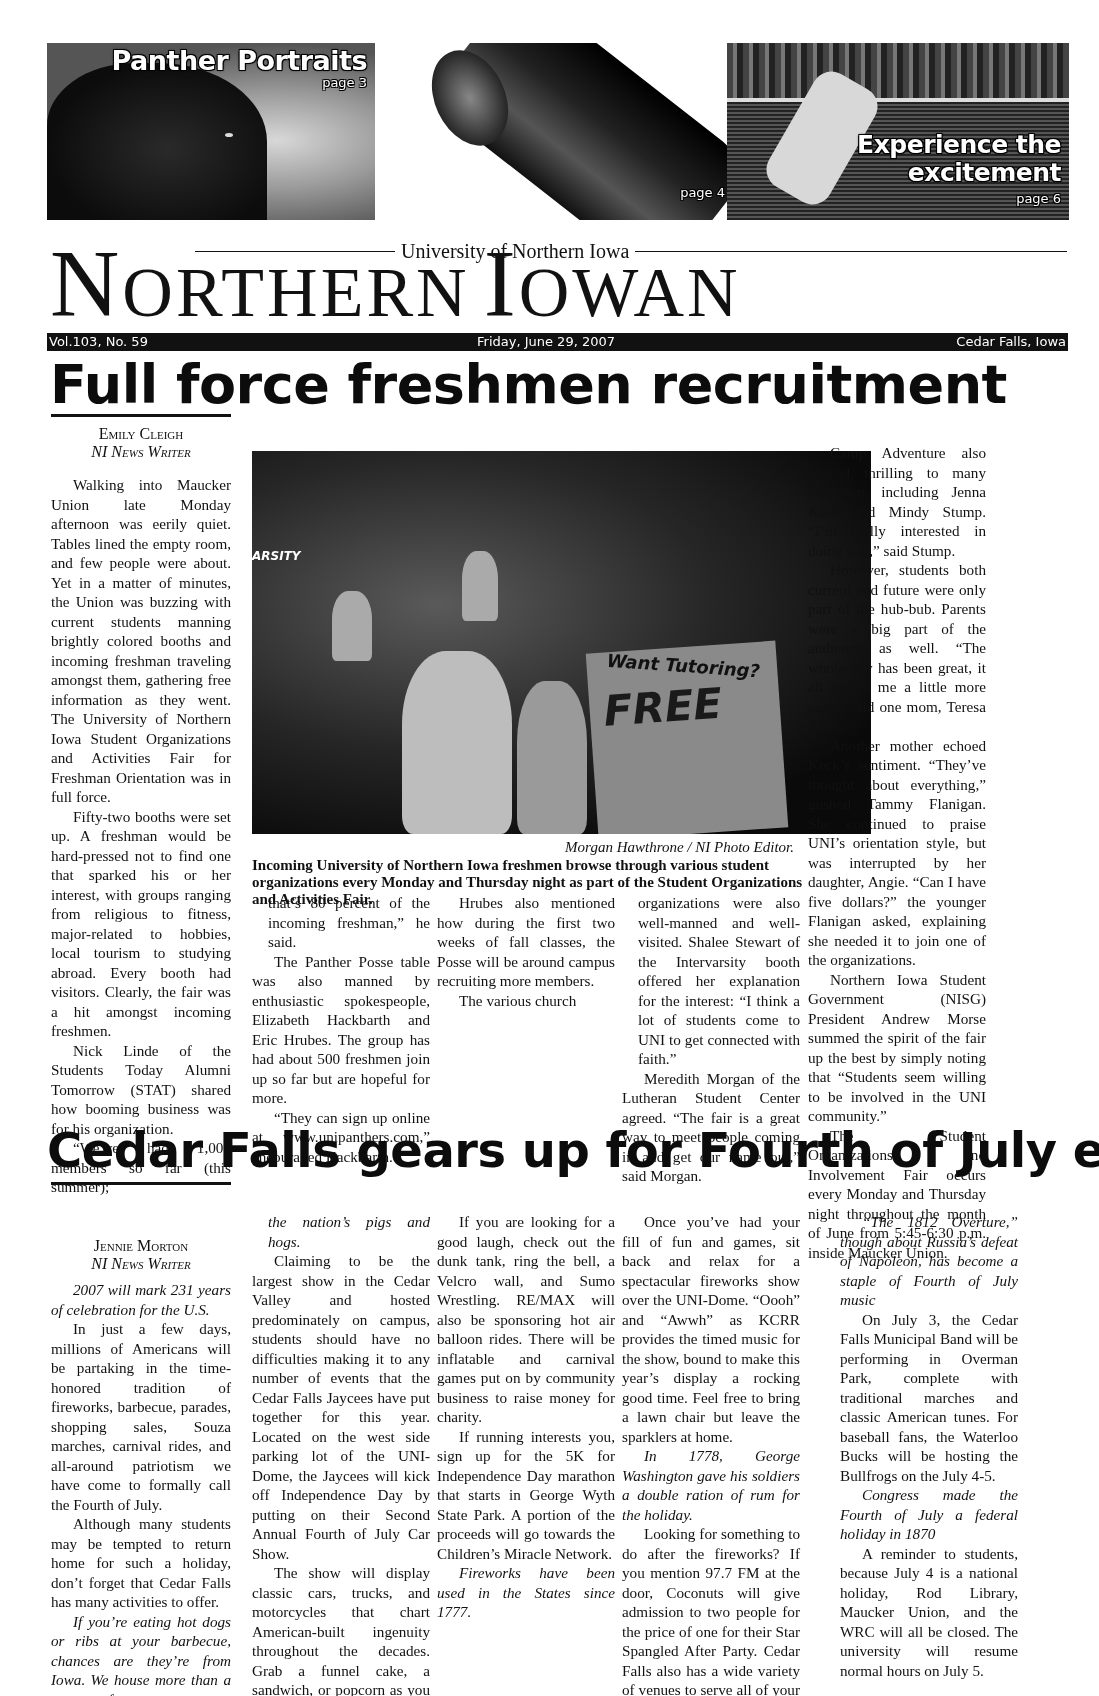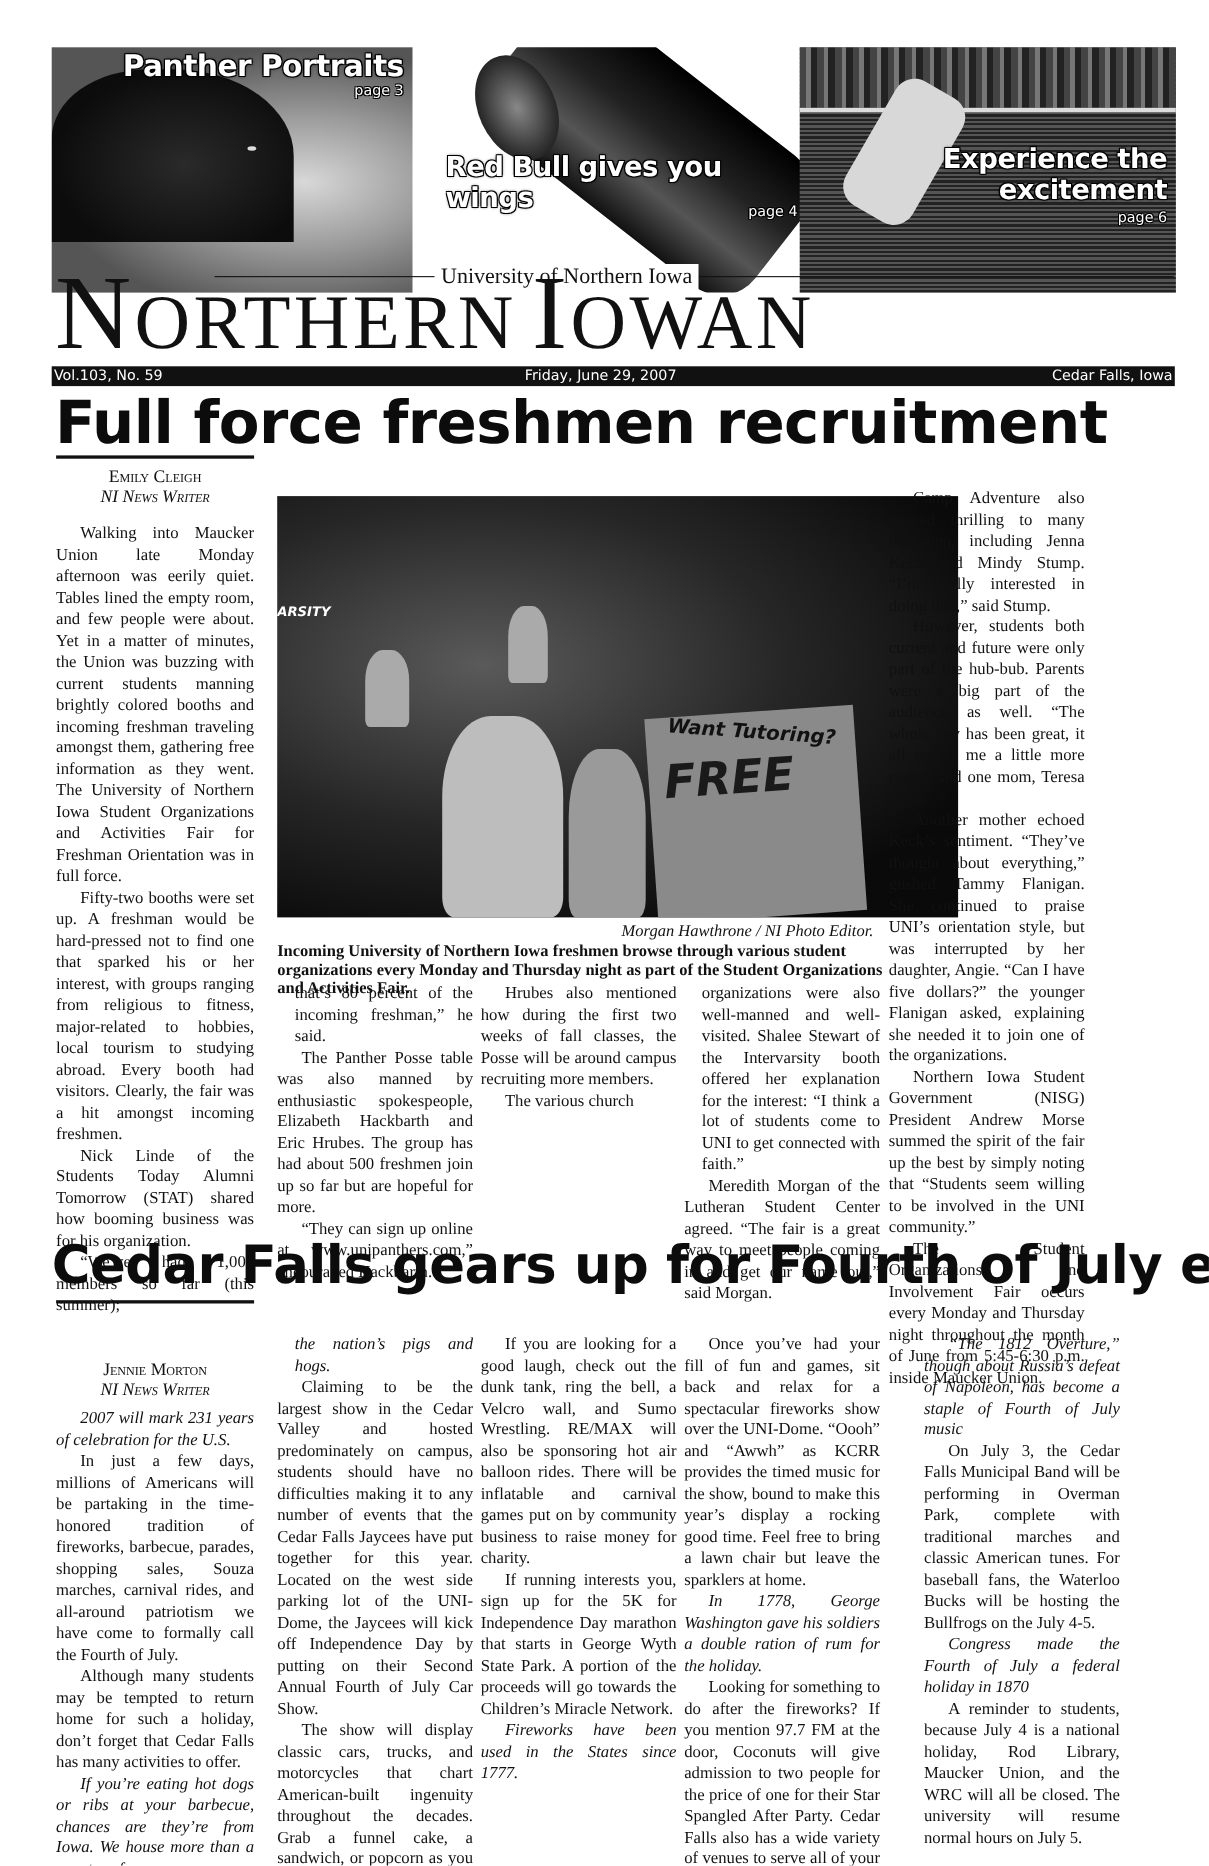--- a/index.html
+++ b/index.html
@@ -1,18 +1,18 @@
 <!DOCTYPE html>
 <html><head>
 <meta charset="utf-8">
 <style>
   html, body { margin: 0; padding: 0; background: #ffffff; }
   body { width: 1099px; height: 1696px; position: relative; overflow: hidden; font-family: "DejaVu Serif", serif; color: #111; }
   .teasers { position: absolute; top: 43px; left: 47px; width: 1020px; height: 177px; }
-  .teaser { position: absolute; top: 0; height: 223px; overflow: hidden; }
+  .teaser { position: absolute; top: 0; height: 177px; overflow: hidden; }
   .teaser .ph { position: absolute; inset: 0; }
   .teaser .tt { position: absolute; font-family: "DejaVu Sans", sans-serif; font-weight: bold; color: #fff; letter-spacing: -0.5px;
       text-shadow: -1px -1px 0 #000, 1px -1px 0 #000, -1px 1px 0 #000, 1px 1px 0 #000, 0 0 3px #000; }
   .teaser .tp { position: absolute; font-family: "DejaVu Sans", sans-serif; color: #fff; font-size: 13px;
       text-shadow: -1px -1px 0 #000, 1px -1px 0 #000, -1px 1px 0 #000, 1px 1px 0 #000; }
   .t1 { left: 0; width: 328px; background: radial-gradient(ellipse at 70% 55%, #d8d8d8 0%, #9a9a9a 35%, #555 70%); }
   .t2 { left: 358px; width: 330px; background: #fff; }
   .t3 { left: 680px; width: 342px; background: repeating-linear-gradient(0deg, #222 0 2px, #555 2px 4px); }
 
   .masthead-top { position: absolute; top: 240px; left: 195px; width: 872px; height: 22px; }
@@ -56,24 +56,20 @@
       <div style="position:absolute;left:0;top:20px;width:220px;height:157px;background:radial-gradient(ellipse at 55% 55%,#2a2a2a 0%,#0c0c0c 70%);border-radius:40% 50% 0 0;"></div>
       <div style="position:absolute;left:178px;top:90px;width:8px;height:4px;background:#ddd;border-radius:50%;"></div>
     </div>
     <div class="tt" style="right:8px;top:2px;font-size:27px;">Panther Portraits</div>
     <div class="tp" style="right:8px;top:32px;">page 3</div>
   </div>
   <div class="teaser t2">
     <div class="ph">
       <div style="position:absolute;left:30px;top:-40px;width:150px;height:300px;background:linear-gradient(90deg,#111 0%,#555 30%,#222 60%,#000 100%);transform:rotate(-52deg);transform-origin:50% 50%;left:110px;top:-60px;border-radius:40px;"></div>
       <div style="position:absolute;left:30px;top:5px;width:70px;height:100px;border-radius:50%;background:radial-gradient(ellipse,#888 0%,#333 60%,#000 100%);transform:rotate(-25deg);"></div>
-    </div>
-    <div class="tt" style="left:0;top:95px;font-size:25px;line-height:28px;">
-      <div>Red Bull gives you</div>
-      <div>wings</div>
     </div>
     <div class="tp" style="right:10px;top:142px;">page 4</div>
   </div>
   <div class="teaser t3">
     <div class="ph">
       <div style="position:absolute;left:0;top:0;width:100%;height:55px;background:repeating-linear-gradient(90deg,#444 0 6px,#777 6px 10px,#222 10px 16px);"></div>
       <div style="position:absolute;left:0;top:55px;width:100%;height:4px;background:#ddd;"></div>
       <div style="position:absolute;left:60px;top:30px;width:70px;height:130px;background:#d8d8d8;transform:rotate(30deg);border-radius:20px;"></div>
     </div>
     <div class="tt" style="right:8px;top:88px;font-size:25px;line-height:28px;text-align:right;">

